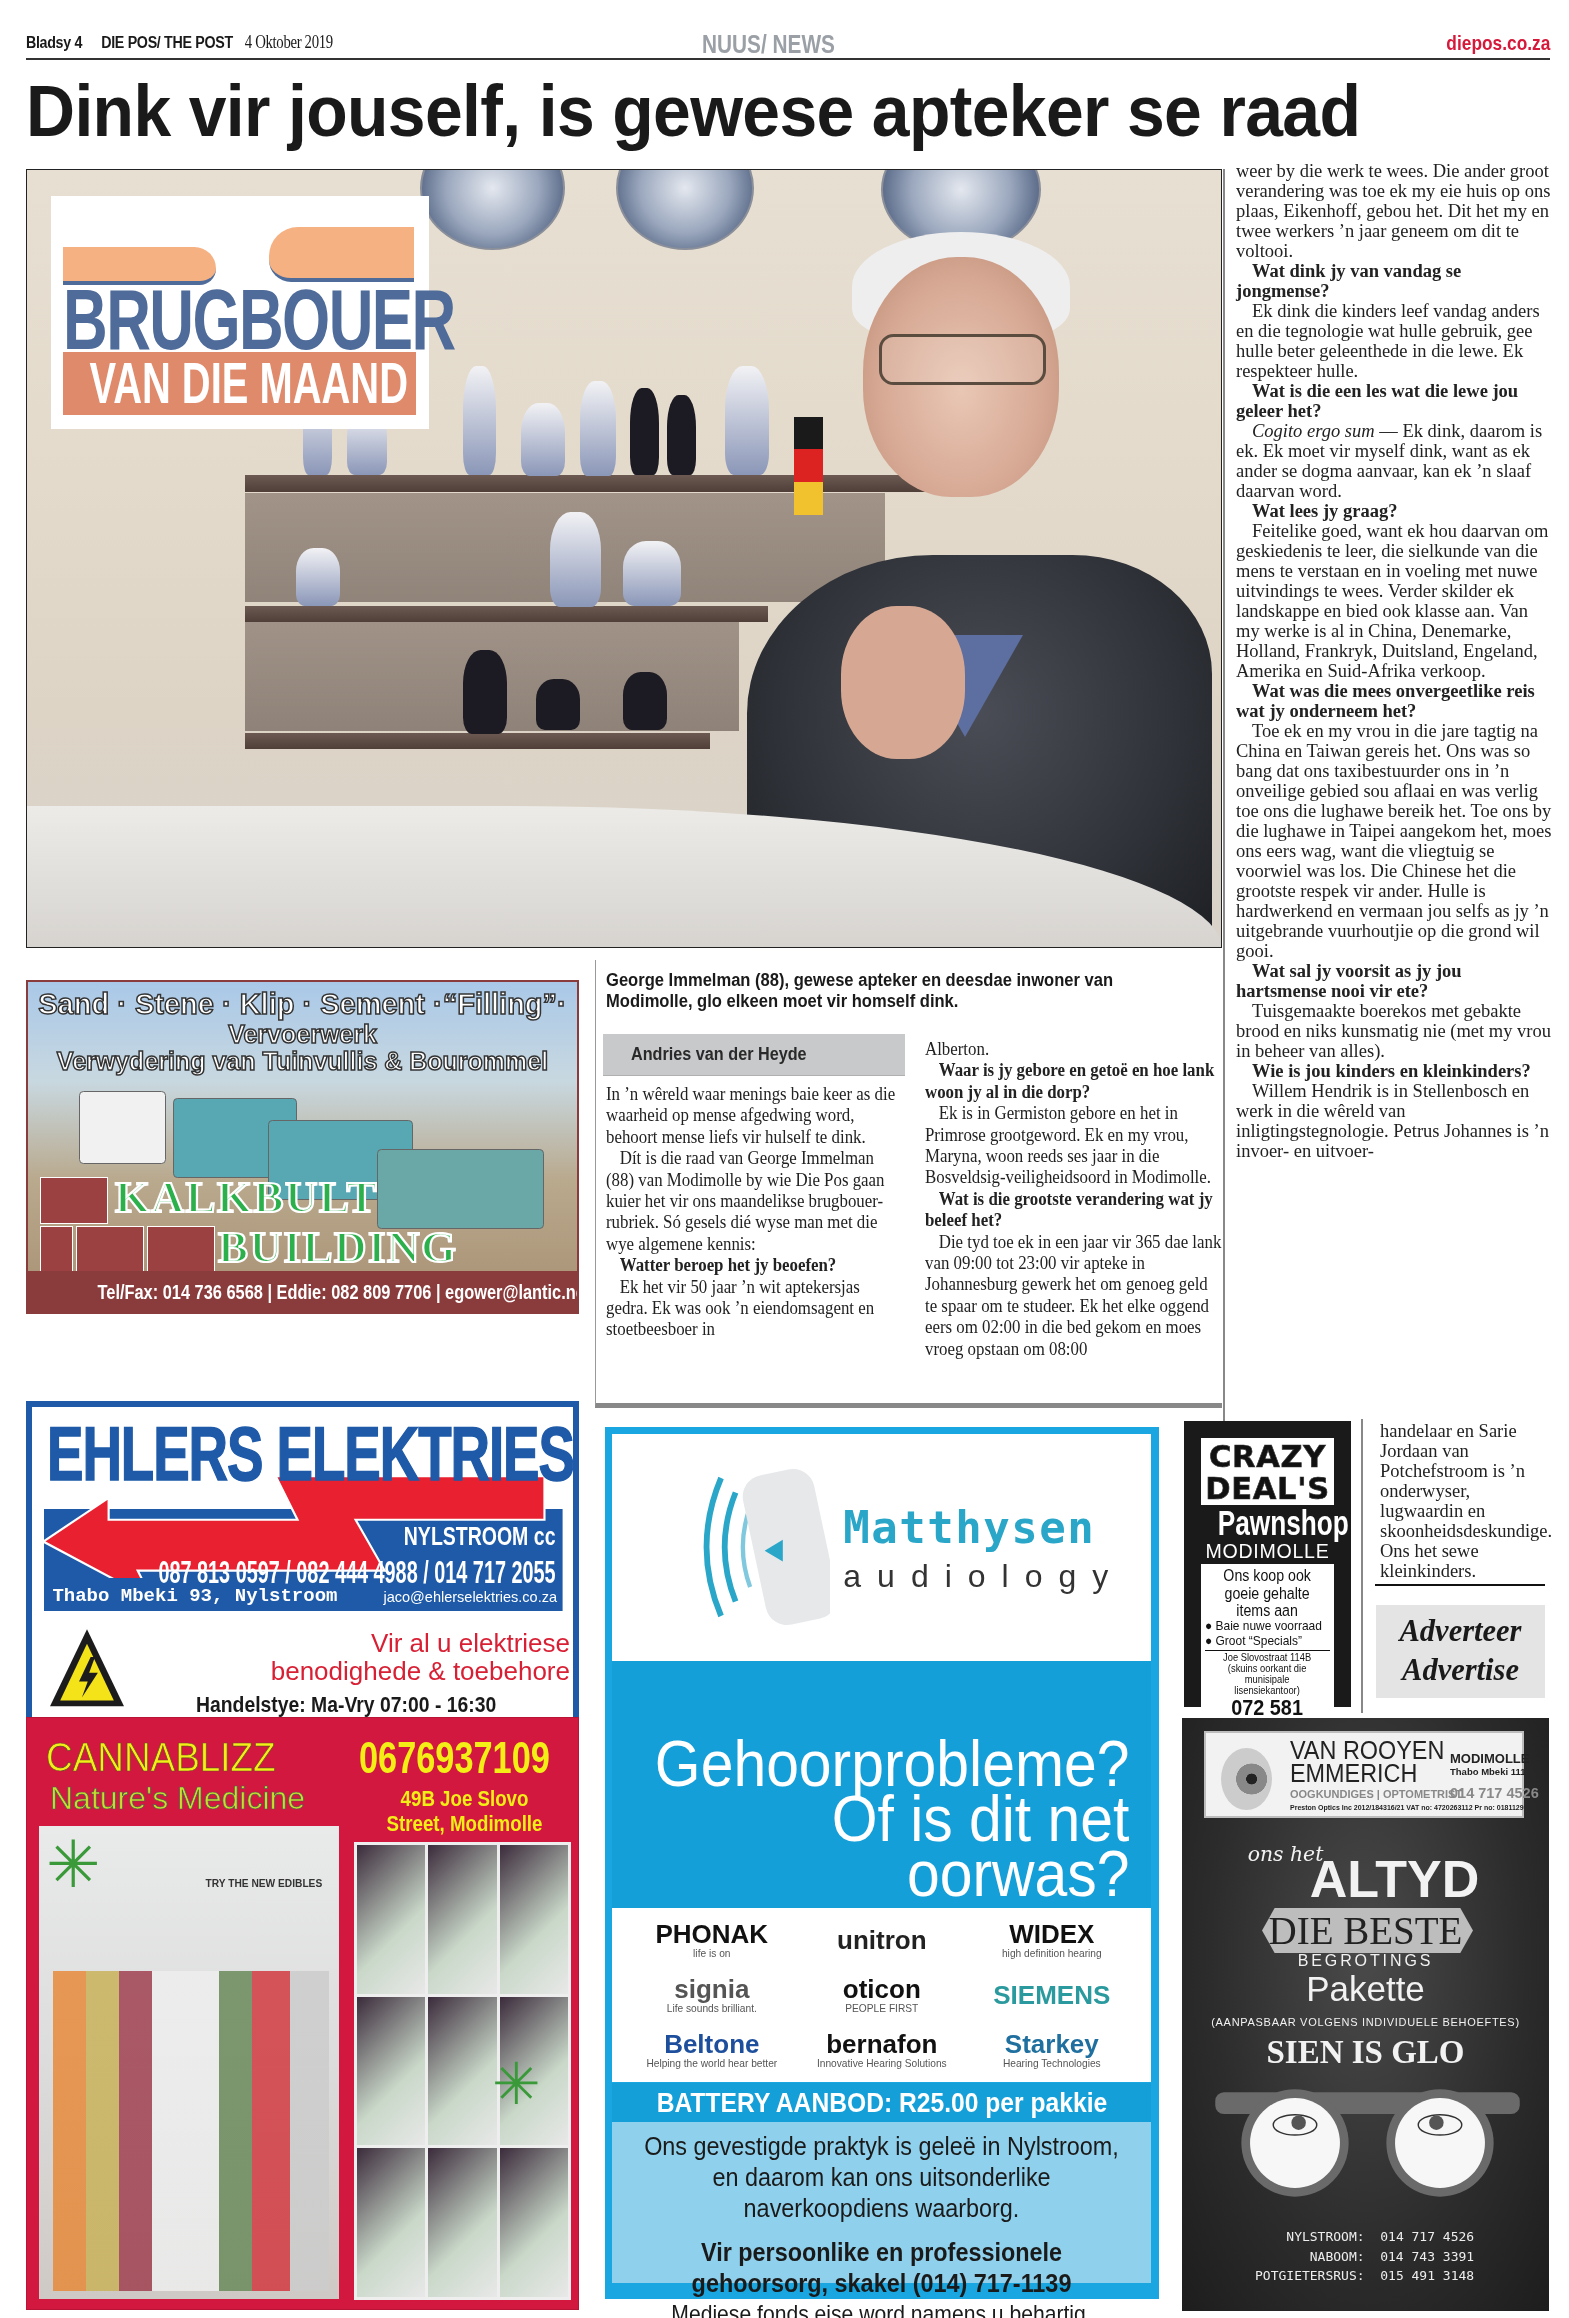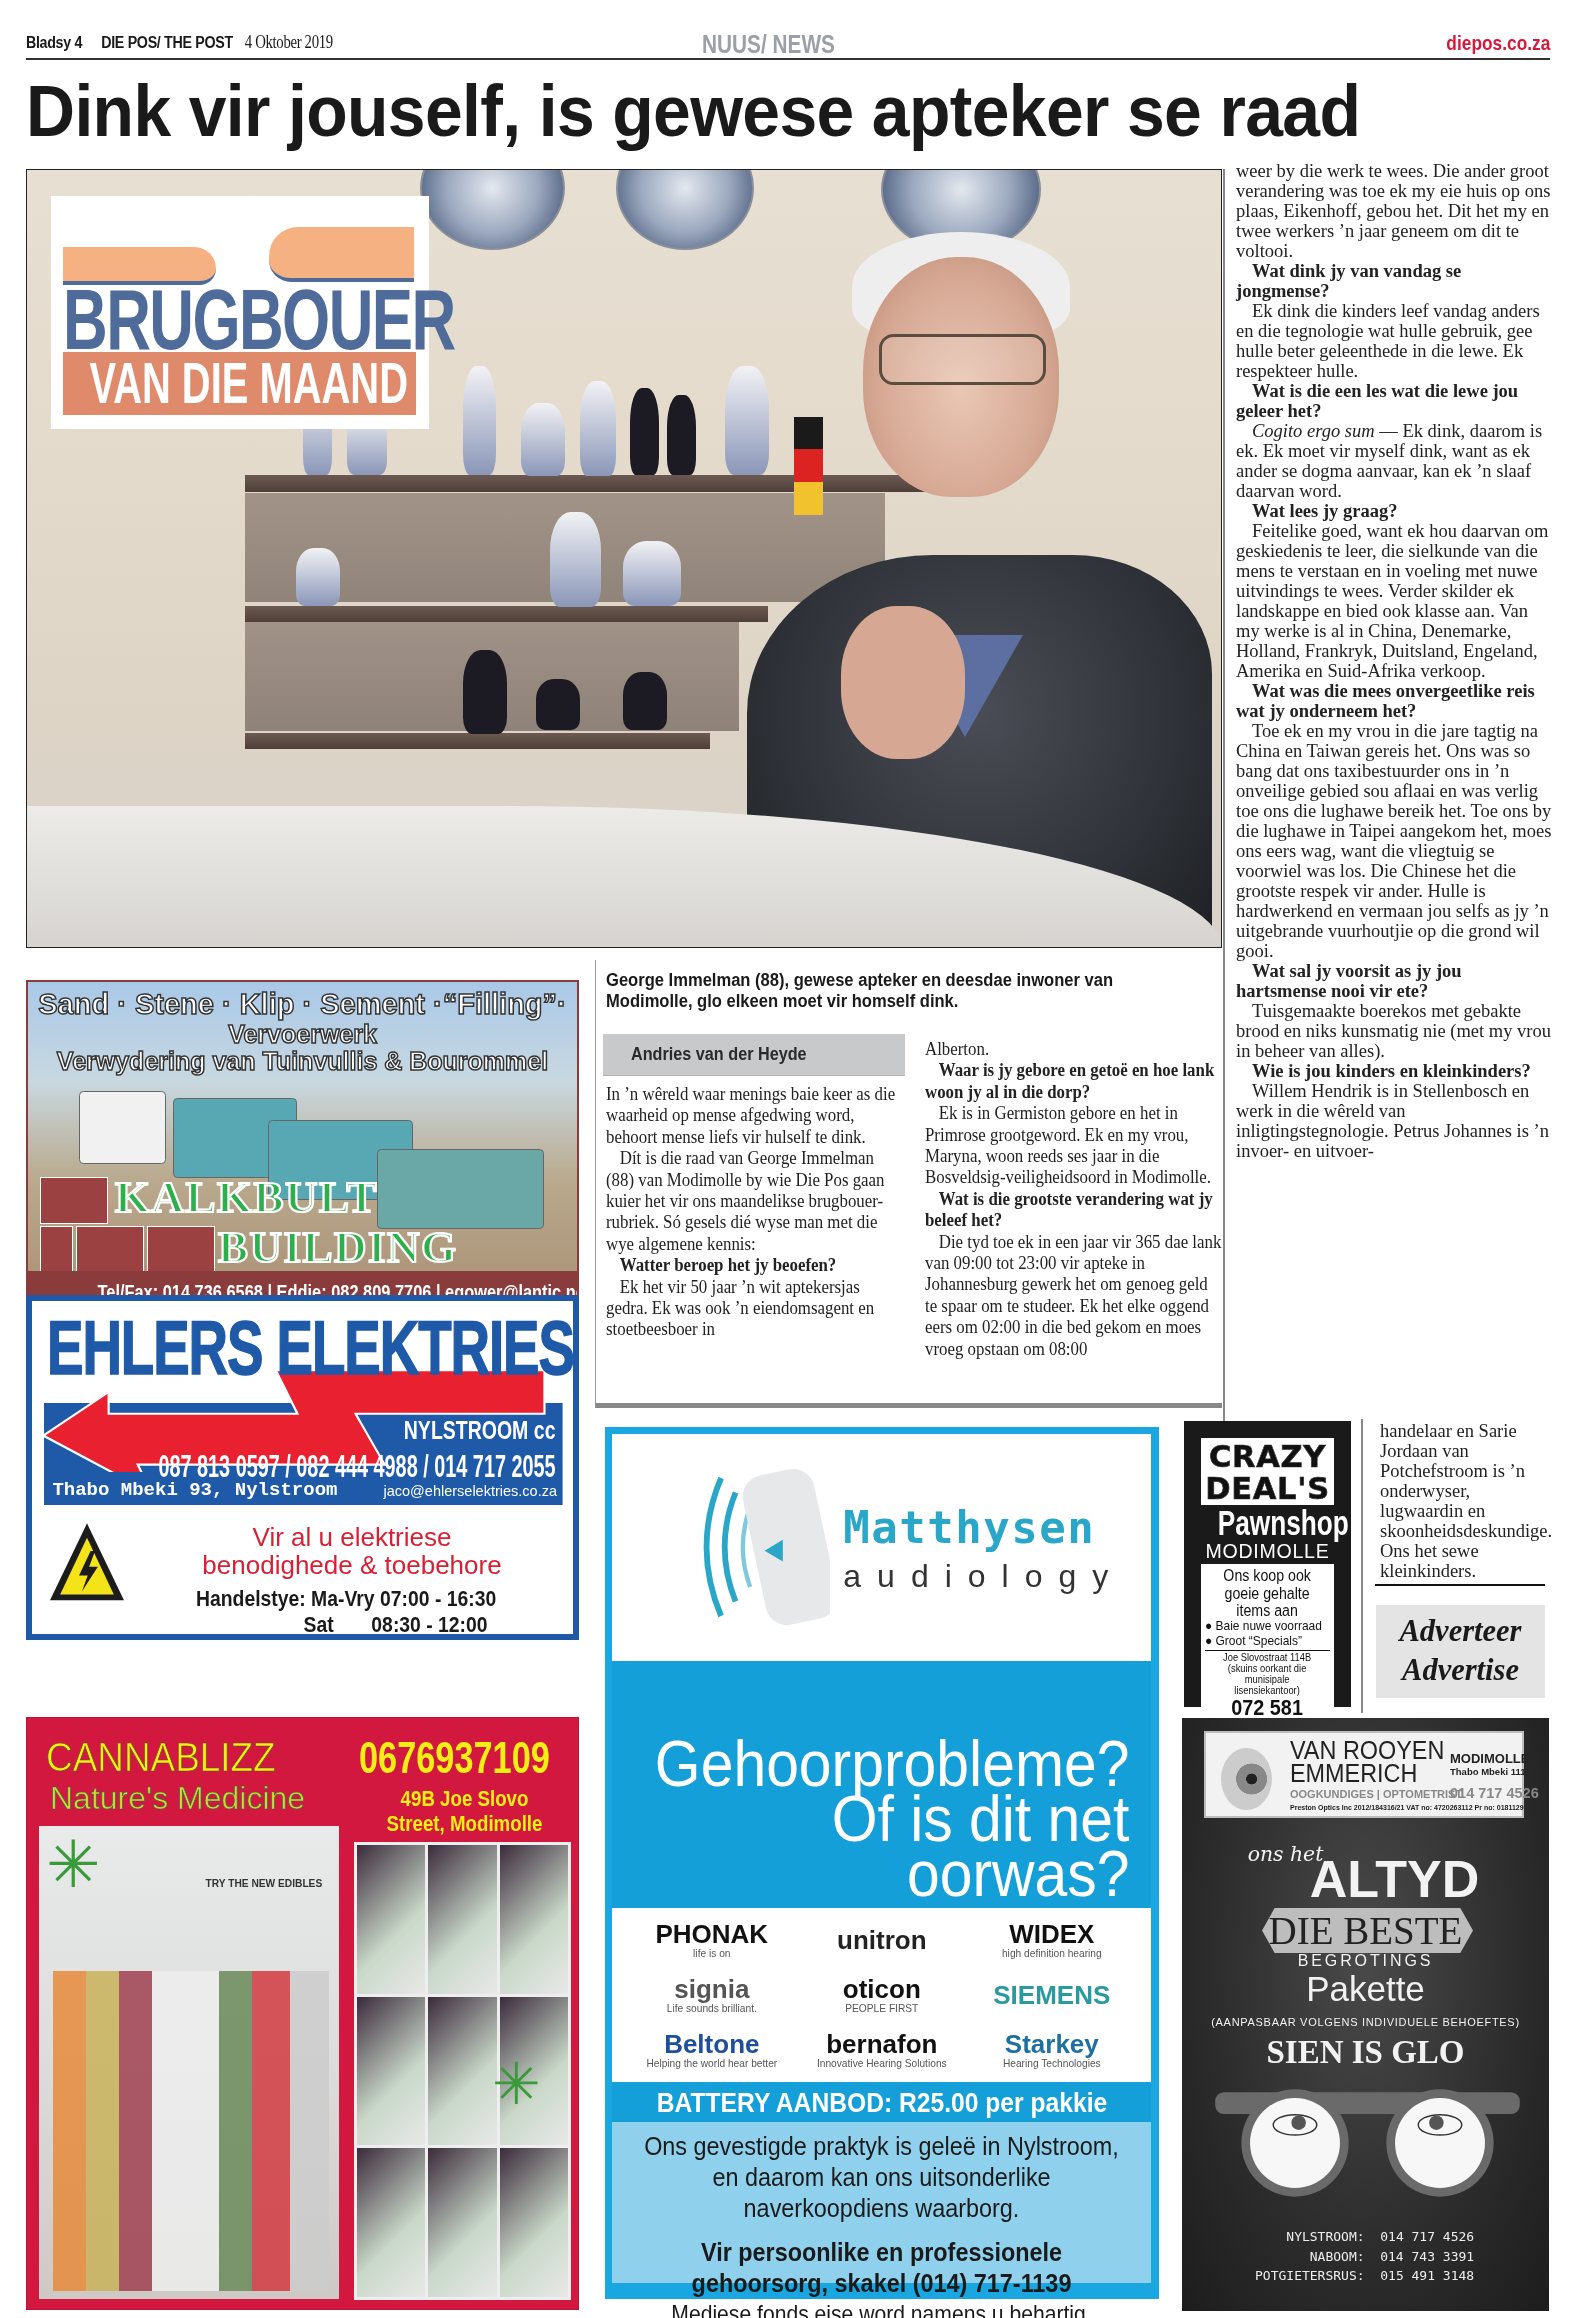--- a/index.html
+++ b/index.html
@@ -36,30 +36,30 @@
 
 .kalk{left:26px;top:980px;width:553px;height:334px;border:2.2px solid #8a3b3b;background:linear-gradient(180deg,#a9c8e8 0%,#c8d8e0 30%,#b9a98d 60%,#a88f72 100%);overflow:hidden}
 .kalk-line{position:absolute;left:0;width:100%;text-align:center;font-family:"Liberation Sans",sans-serif;font-weight:bold;color:#fff;-webkit-text-stroke:1.5px #333;white-space:nowrap}
 .truck{position:absolute;background:#f1f1f1;border:1.5px solid #666;border-radius:4.4px}
 .truck.teal{background:#58a8b4}
 .brick{position:absolute;background:#9b4141;border:1.5px solid #fff}
 .kalk-name{position:absolute;font-family:"Liberation Serif",serif;font-weight:bold;color:#2bb04b;-webkit-text-stroke:2.2px #fff;font-size:45px;line-height:45px;letter-spacing:1.5px;white-space:nowrap}
 .kalk-foot{position:absolute;left:0;bottom:0;width:100%;height:41px;background:#8a3b3b;color:#fff;font-family:"Liberation Sans",sans-serif;font-weight:bold;font-size:21px;line-height:41px;text-align:center;white-space:nowrap}
 .kalk-foot span{display:inline-block;transform:scaleX(0.78)}
 
-.ehlers{left:26px;top:1295px;width:553px;height:345px;border:6.5px solid #1e5aa8;background:#fff;overflow:hidden}
+.ehlers{left:26px;top:1401px;width:553px;height:345px;border:6.5px solid #1e5aa8;background:#fff;overflow:hidden}
 .ehl-title{position:absolute;left:14.5px;top:7.3px;font-family:"Liberation Sans",sans-serif;font-weight:bold;font-size:76px;color:#1e5aa8;line-height:80px;letter-spacing:-1.5px;transform:scaleX(0.72);transform-origin:left;white-space:nowrap;-webkit-text-stroke:1.5px #1e5aa8}
 .ehl-blue{position:absolute;left:11.6px;top:102px;width:519px;height:102px;background:#1e5aa8;clip-path:polygon(0 0,100% 0,100% 100%,0 100%)}
 .ehl-arrow{position:absolute;left:4.4px;top:69px;width:523px;height:102px}
 .ehl-ny{position:absolute;right:17.4px;top:115px;font-family:"Liberation Sans",sans-serif;font-weight:bold;color:#fff;font-size:25px;transform:scaleX(0.78);transform-origin:right;white-space:nowrap}
 .ehl-ph{position:absolute;right:17.4px;top:147px;font-family:"Liberation Sans",sans-serif;font-weight:bold;color:#fff;font-size:32px;transform:scaleX(0.62);transform-origin:right;white-space:nowrap}
 .ehl-addr{position:absolute;left:20.4px;top:178px;font-family:Liberation Mono, monospace;font-weight:bold;color:#fff;font-size:19px;white-space:nowrap}
 .ehl-mail{position:absolute;right:16px;top:182px;font-family:"Liberation Sans",sans-serif;color:#fff;font-size:14.5px;white-space:nowrap}
 .ehl-warn{position:absolute;left:14.5px;top:218px;width:80px;height:87px}
-.ehl-red{position:absolute;left:102px;top:222px;width:436px;text-align:center;font-family:"Liberation Sans",sans-serif;color:#d81f33;font-size:26px;line-height:28px}
+.ehl-red{position:absolute;left:102px;top:222px;width:436px;text-align:right;font-family:"Liberation Sans",sans-serif;color:#d81f33;font-size:26px;line-height:28px}
 .ehl-hrs{position:absolute;left:164px;top:285px;font-family:"Liberation Sans",sans-serif;font-weight:bold;font-size:22px;line-height:26px;transform:scaleX(0.88);transform-origin:left;white-space:pre}
 
 .canna{left:26px;top:1717px;width:553px;height:593px;background:#d2183e;border:1.5px solid #b81435;overflow:hidden}
 .canna-name{position:absolute;left:19px;top:17.4px;font-family:"Liberation Sans",sans-serif;font-size:41px;color:#f3ef16;line-height:44px;-webkit-text-stroke:0.7px #6a4a2a;transform:scaleX(0.9);transform-origin:left;white-space:nowrap}
 .canna-tag{position:absolute;left:23px;top:63px;font-family:"Liberation Sans",sans-serif;font-size:32px;color:#c6e02a;line-height:35px;-webkit-text-stroke:0.7px #555;white-space:nowrap}
 .canna-ph{position:absolute;left:332px;top:16px;font-family:"Liberation Sans",sans-serif;font-weight:bold;font-size:44px;color:#f3ef16;line-height:47px;transform:scaleX(0.78);transform-origin:left;white-space:nowrap}
 .canna-addr{position:absolute;left:332px;top:68px;width:211px;text-align:center;font-family:"Liberation Sans",sans-serif;font-weight:bold;font-size:22px;color:#f3ef16;line-height:25px;transform:scaleX(0.85);transform-origin:center}
 .canna-photo{position:absolute;left:11.6px;top:108px;width:300px;height:473px;background:linear-gradient(180deg,#e9eaea 0%,#dcdcdc 50%,#cfc9c5 100%)}
 .canna-grid{position:absolute;left:327px;top:124px;width:217px;height:458px;background:#eee;display:grid;grid-template-columns:1fr 1fr 1fr;gap:2.9px;padding:2.9px}
 .canna-grid div{background:linear-gradient(135deg,#3b2b3b,#c9d8c9 60%,#e8e8e8)}

